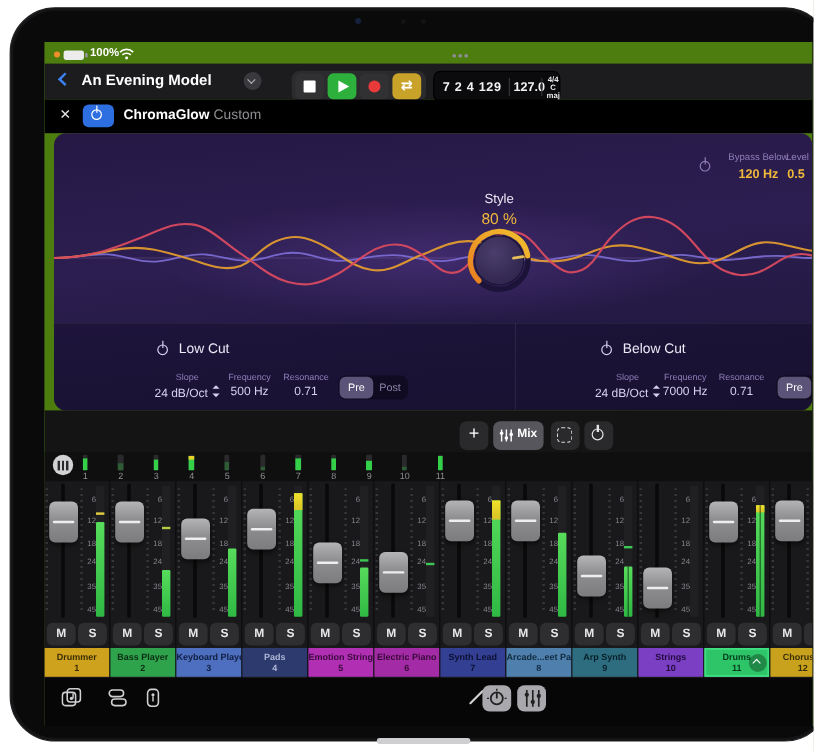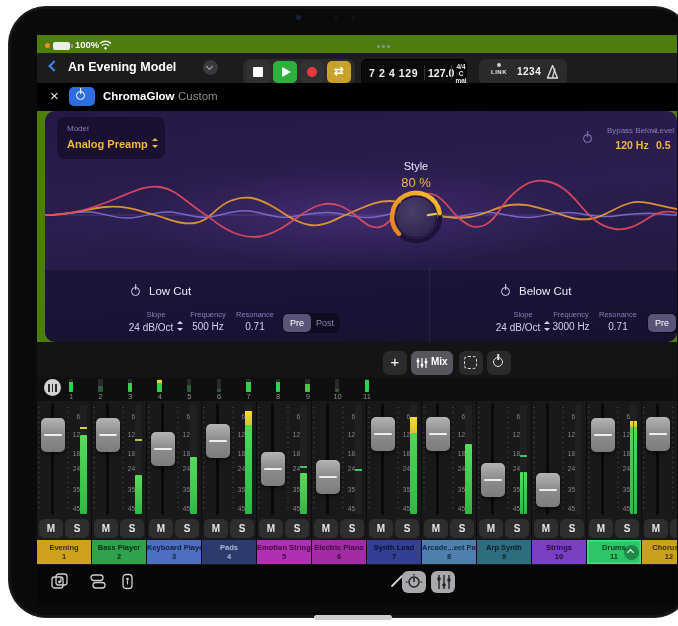--- a/index.html
+++ b/index.html
@@ -193,31 +193,20 @@
         <div class="display">
           <div class="pos-txt">7 2 4 129</div>
           <div class="disp-sep" style="left:62px;"></div>
           <div class="tempo-txt">127.0</div>
           <div class="disp-sep" style="left:89px;"></div>
           <div class="sig-box">
             <div class="sig-top">4/4</div>
             <div class="sig-bot">C maj</div>
           </div>
         </div>
-        <div class="link-group">
-          <div class="link-stack">
-            <div class="link-dot"></div>
-            <div class="link-txt">LINK</div>
-          </div>
-          <div class="count-txt">1234</div>
-          <svg class="metro" width="15" height="16" viewBox="0 0 15 16">
-            <path d="M7.5 1.5 L12.5 14 H2.5 Z" fill="none" stroke="#e2e2e2" stroke-width="1.3" stroke-linejoin="round"></path>
-            <line x1="7.5" y1="13.5" x2="10" y2="4.5" stroke="#e2e2e2" stroke-width="1.2"></line>
-          </svg>
-        </div>
       </div>
 
       <div class="phead">
         <div class="close-x">×</div>
         <div class="pwr-btn">
             <span class="pwr"></span>
           </div>
         <div class="pname">ChromaGlow</div>
         <div class="ppreset">Custom</div>
       </div>
@@ -225,24 +214,20 @@
       <div class="card">
         <div class="wave-glow"></div>
 
         <svg class="waves" width="632" height="96" viewBox="0 0 632 96">
           <line x1="0" y1="48" x2="632" y2="48" stroke="rgba(180,160,220,.22)" stroke-width="1"></line>
           <path d="M0,48 C20,48 30,44 45,45 C60,46 70,52 85,51 C100,50 110,44 125,45 C140,46 150,52 165,50 C180,48 190,42 205,44 C220,46 230,52 245,50 C260,48 275,44 290,46 C305,48 315,52 330,50 C345,48 355,43 370,45 C385,47 395,52 410,50 C425,48 435,44 450,46 C465,48 475,52 490,50 C505,48 515,44 530,46 C545,48 555,51 570,49 C585,47 600,45 615,47 C625,48 628,48 632,48" fill="none" stroke="#7e6fd8" stroke-width="1.5" opacity="0.9"></path>
           <path d="M0,48 C25,48 40,42 60,40 C80,38 95,44 110,48 C125,52 135,58 150,56 C165,54 170,40 185,34 C200,28 210,30 225,38 C240,46 250,56 265,58 C280,60 290,52 305,46 C320,40 330,34 345,34 C360,34 370,42 385,46 C400,50 410,52 425,50 C440,48 450,40 465,38 C480,36 490,40 505,44 C520,48 530,54 545,52 C560,50 570,40 585,36 C600,32 615,40 632,42" fill="none" stroke="#e09a2f" stroke-width="1.8" opacity="0.95"></path>
           <path d="M0,48 C30,48 50,40 70,32 C90,24 100,18 115,20 C130,22 140,34 155,44 C170,54 180,64 195,68 C210,72 220,70 235,62 C250,54 260,42 275,38 C290,34 300,40 310,48 C320,56 325,62 335,60 C345,58 350,44 360,36 C370,28 380,24 390,28 C400,32 405,44 415,52 C425,60 430,62 440,58 C450,54 455,40 465,30 C475,20 485,12 500,14 C515,16 525,26 535,38 C545,50 555,60 570,62 C585,64 595,56 605,50 C615,44 625,44 632,46" fill="none" stroke="#d84a5f" stroke-width="1.8" opacity="0.95"></path>
         </svg>
 
-        <div class="model-box">
-          <div class="sel-label">Model</div>
-          <div class="sel-value"><span>Analog Preamp</span><span class="updn"><i class="u"></i><i class="d"></i></span></div>
-        </div>
 
         <span class="pwr bypass-pwr"></span>
         <div class="byp-label">Bypass Below</div>
         <div class="byp-value">120 Hz</div>
         <div class="lvl-label">Level</div>
         <div class="lvl-value">0.5</div>
 
         <div class="drive-label">Style</div>
         <div class="drive-value">80 %</div>
         <svg class="knob" width="60" height="60" viewBox="0 0 60 60">
@@ -296,21 +281,21 @@
         <div class="param" style="left:478px;top:199px;">
             <div class="param-label">Slope</div>
           </div>
         <div class="param" style="left:478px;top:210px;">
             <div class="param-value"><span>24 dB/Oct</span><span class="updn" style="color:#d6cfee;"><i class="u"></i><i class="d"></i></span></div>
           </div>
         <div class="param" style="left:526px;top:199px;">
             <div class="param-label">Frequency</div>
           </div>
         <div class="param" style="left:526px;top:210px;">
-            <div class="param-value">3000 Hz</div>
+            <div class="param-value">7000 Hz</div>
           </div>
         <div class="param" style="left:573px;top:199px;">
             <div class="param-label">Resonance</div>
           </div>
         <div class="param" style="left:573px;top:210px;">
             <div class="param-value">0.71</div>
           </div>
         <div class="seg" style="left:602px;">
           <div class="seg-btn seg-on" style="left:1px;">Pre</div>
           <div class="seg-btn" style="left:29px;">Post</div>
@@ -427,21 +412,21 @@
               <div class="groove"></div>
               <div class="cap" style="top: 17px;"></div>
               <div class="meter-track">
                 <div class="meter-fill" style="top: 30px;"></div>
                 <div class="peak-dash" style="top: 22px; background: rgb(224, 208, 64);"></div>
               </div>
             </div>
             <div class="ms-btn m">M</div>
             <div class="ms-btn s">S</div>
             <div class="tlabel" style="background: rgb(207, 162, 29); color: rgb(58, 46, 8);">
-              <div class="tname">Evening</div>
+              <div class="tname">Drummer</div>
               <div class="tnum">1</div>
             </div>
           </div>
           <div class="chan" style="left: 55px;">
             <div class="fader-cell">
               <div class="ruler r1"></div>
               <div class="ruler r2"></div>
               <div class="scale-label" style="top: 12px;">6</div>
               <div class="scale-label" style="top: 30px;">12</div>
               <div class="scale-label" style="top: 49px;">18</div>

